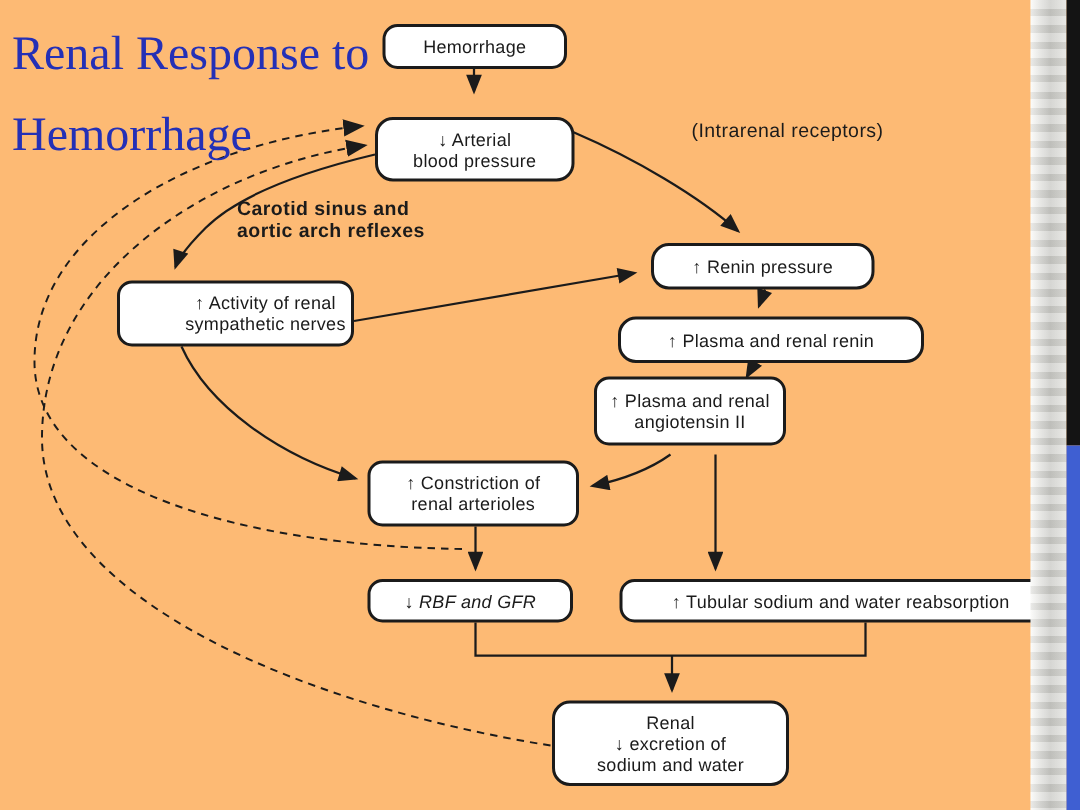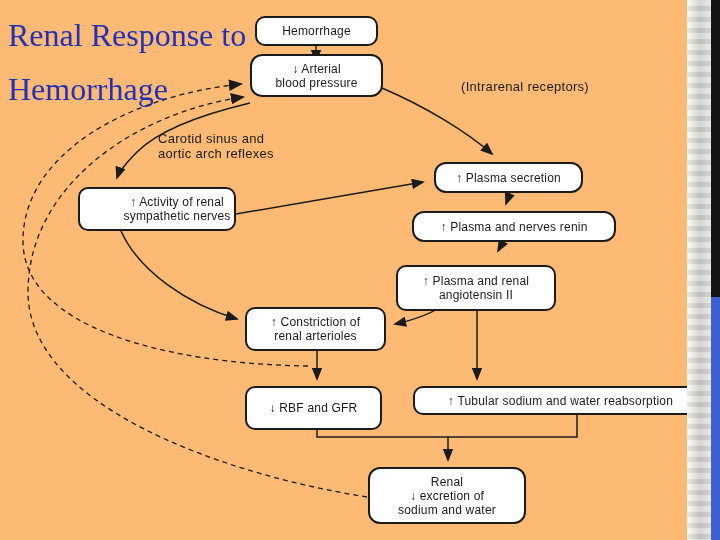--- a/index.html
+++ b/index.html
@@ -75,47 +75,47 @@
     <g fill="none" stroke="#1b1b1b" stroke-width="1.3" stroke-dasharray="5 4">
 
       <path d="M 308 366 C 165 364, 24 327, 23 242 C 22 155, 126 96, 241 84" marker-end="url(#ahd)"></path>
 
       <path d="M 367 497 C 215 473, 28 403, 28 292 C 28 186, 134 113, 243 97" marker-end="url(#ahd)"></path>
     </g>
   </svg>
 
   <div class="node" style="left:255px;top:16px;width:123px;height:30px;">Hemorrhage</div>
 
-  <div class="node" style="left:250px;top:54px;width:133px;height:43px;border-radius:12px;">↓ Arterial
+  <div class="node" style="left:250px;top:78px;width:133px;height:43px;border-radius:12px;">↓ Arterial
 blood pressure</div>
 
-  <div class="node" style="left:434px;top:162px;width:149px;height:31px;border-radius:12px;">↑ Plasma secretion</div>
+  <div class="node" style="left:434px;top:162px;width:149px;height:31px;border-radius:12px;">↑ Renin pressure</div>
 
   <div class="node" style="left:78px;top:187px;width:158px;height:44px;padding-left:40px;">↑ Activity of renal
 sympathetic nerves</div>
 
-  <div class="node" style="left:412px;top:211px;width:204px;height:31px;border-radius:12px;">↑ Plasma and nerves renin</div>
+  <div class="node" style="left:412px;top:211px;width:204px;height:31px;border-radius:12px;">↑ Plasma and renal renin</div>
 
-  <div class="node" style="left:396px;top:265px;width:160px;height:46px;">↑ Plasma and renal
+  <div class="node" style="left:396px;top:251px;width:128px;height:46px;">↑ Plasma and renal
 angiotensin II</div>
 
   <div class="node" style="left:245px;top:307px;width:141px;height:44px;text-align:center;">↑ Constriction of
 renal arterioles</div>
 
-  <div class="node" style="left:245px;top:386px;width:137px;height:44px;">↓ RBF and GFR</div>
+  <div class="node" style="left:245px;top:386px;width:137px;height:29px;font-style:italic;">↓ RBF and GFR</div>
 
   <div class="node" style="left:413px;top:386px;width:295px;height:29px;">↑ Tubular sodium and water reabsorption</div>
 
   <div class="node" style="left:368px;top:467px;width:158px;height:57px;border-radius:12px;">Renal
 ↓ excretion of
 sodium and water</div>
 
   <div class="float-label" style="left:413px;top:79px;margin-left:48px;">(Intrarenal receptors)</div>
 
-  <div class="float-label" style="left:158px;top:131px;">Carotid sinus and
+  <div class="float-label" style="left:158px;top:131px;font-weight:bold;">Carotid sinus and
 aortic arch reflexes</div>
 
   <div class="slide-title">Renal Response to
 Hemorrhage</div>
 
   <div class="edge-gray"></div>
   <div class="edge-black"></div>
   <div class="edge-blue"></div>
 
 </div>

